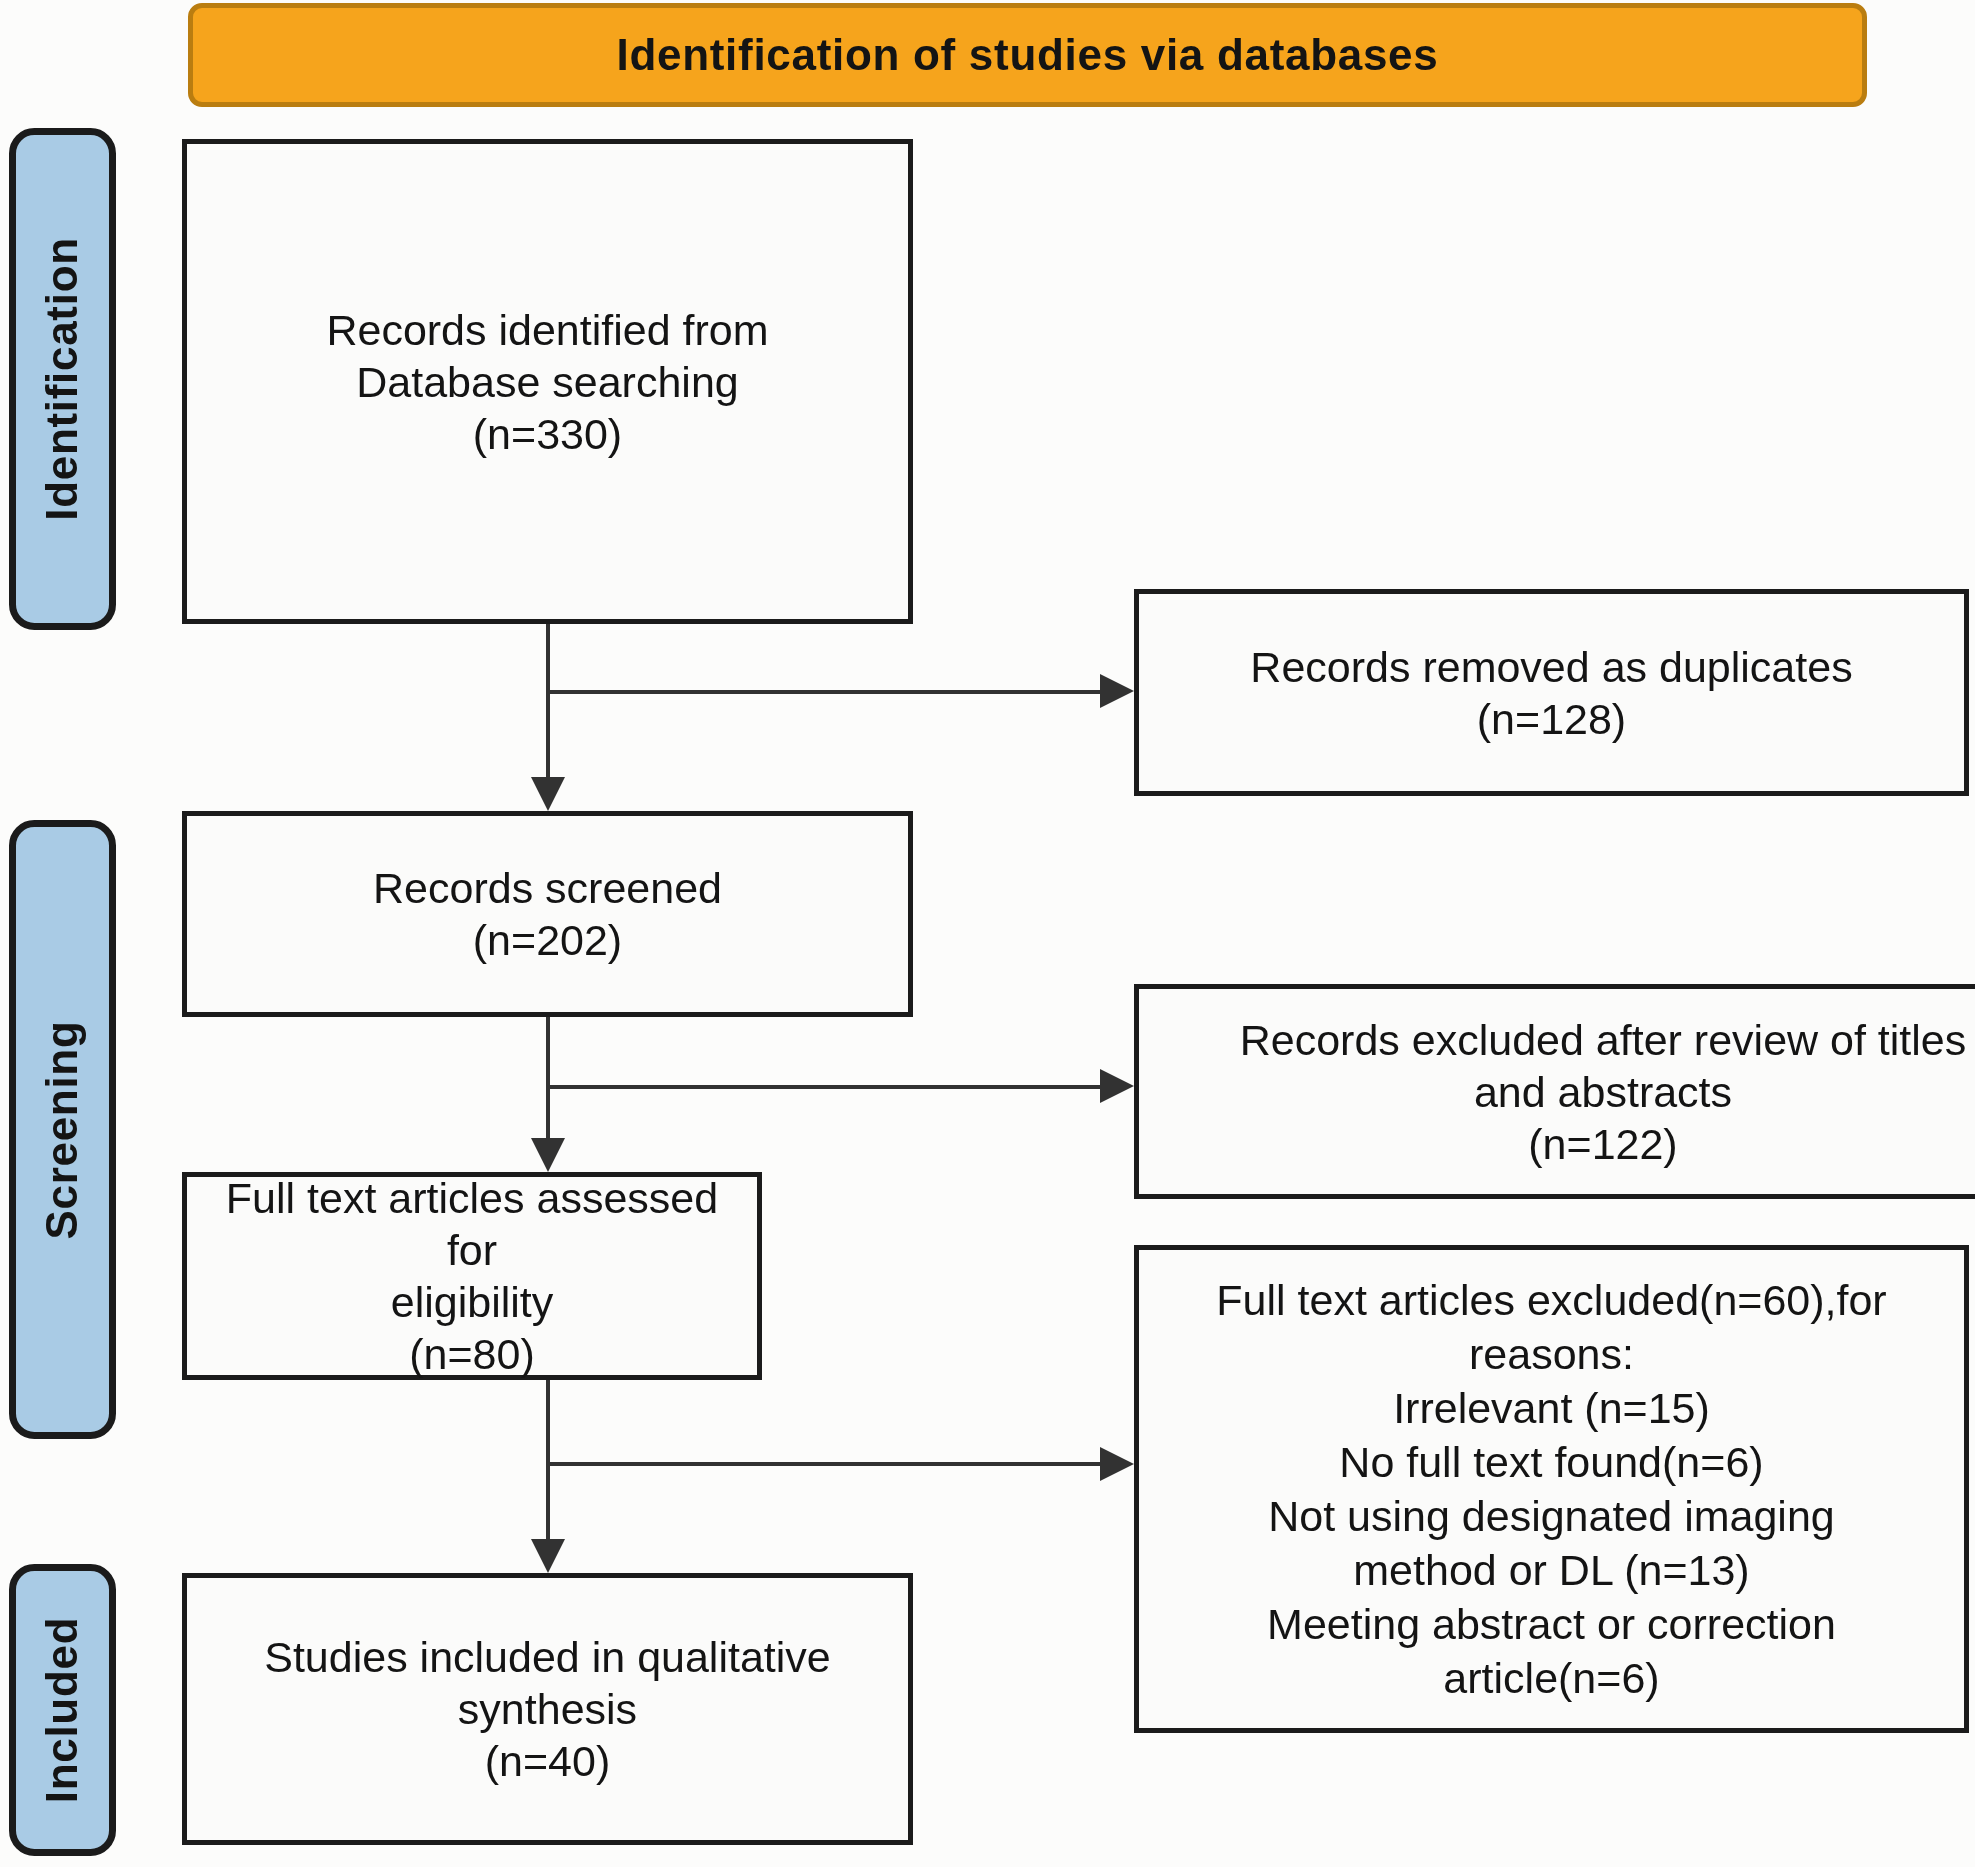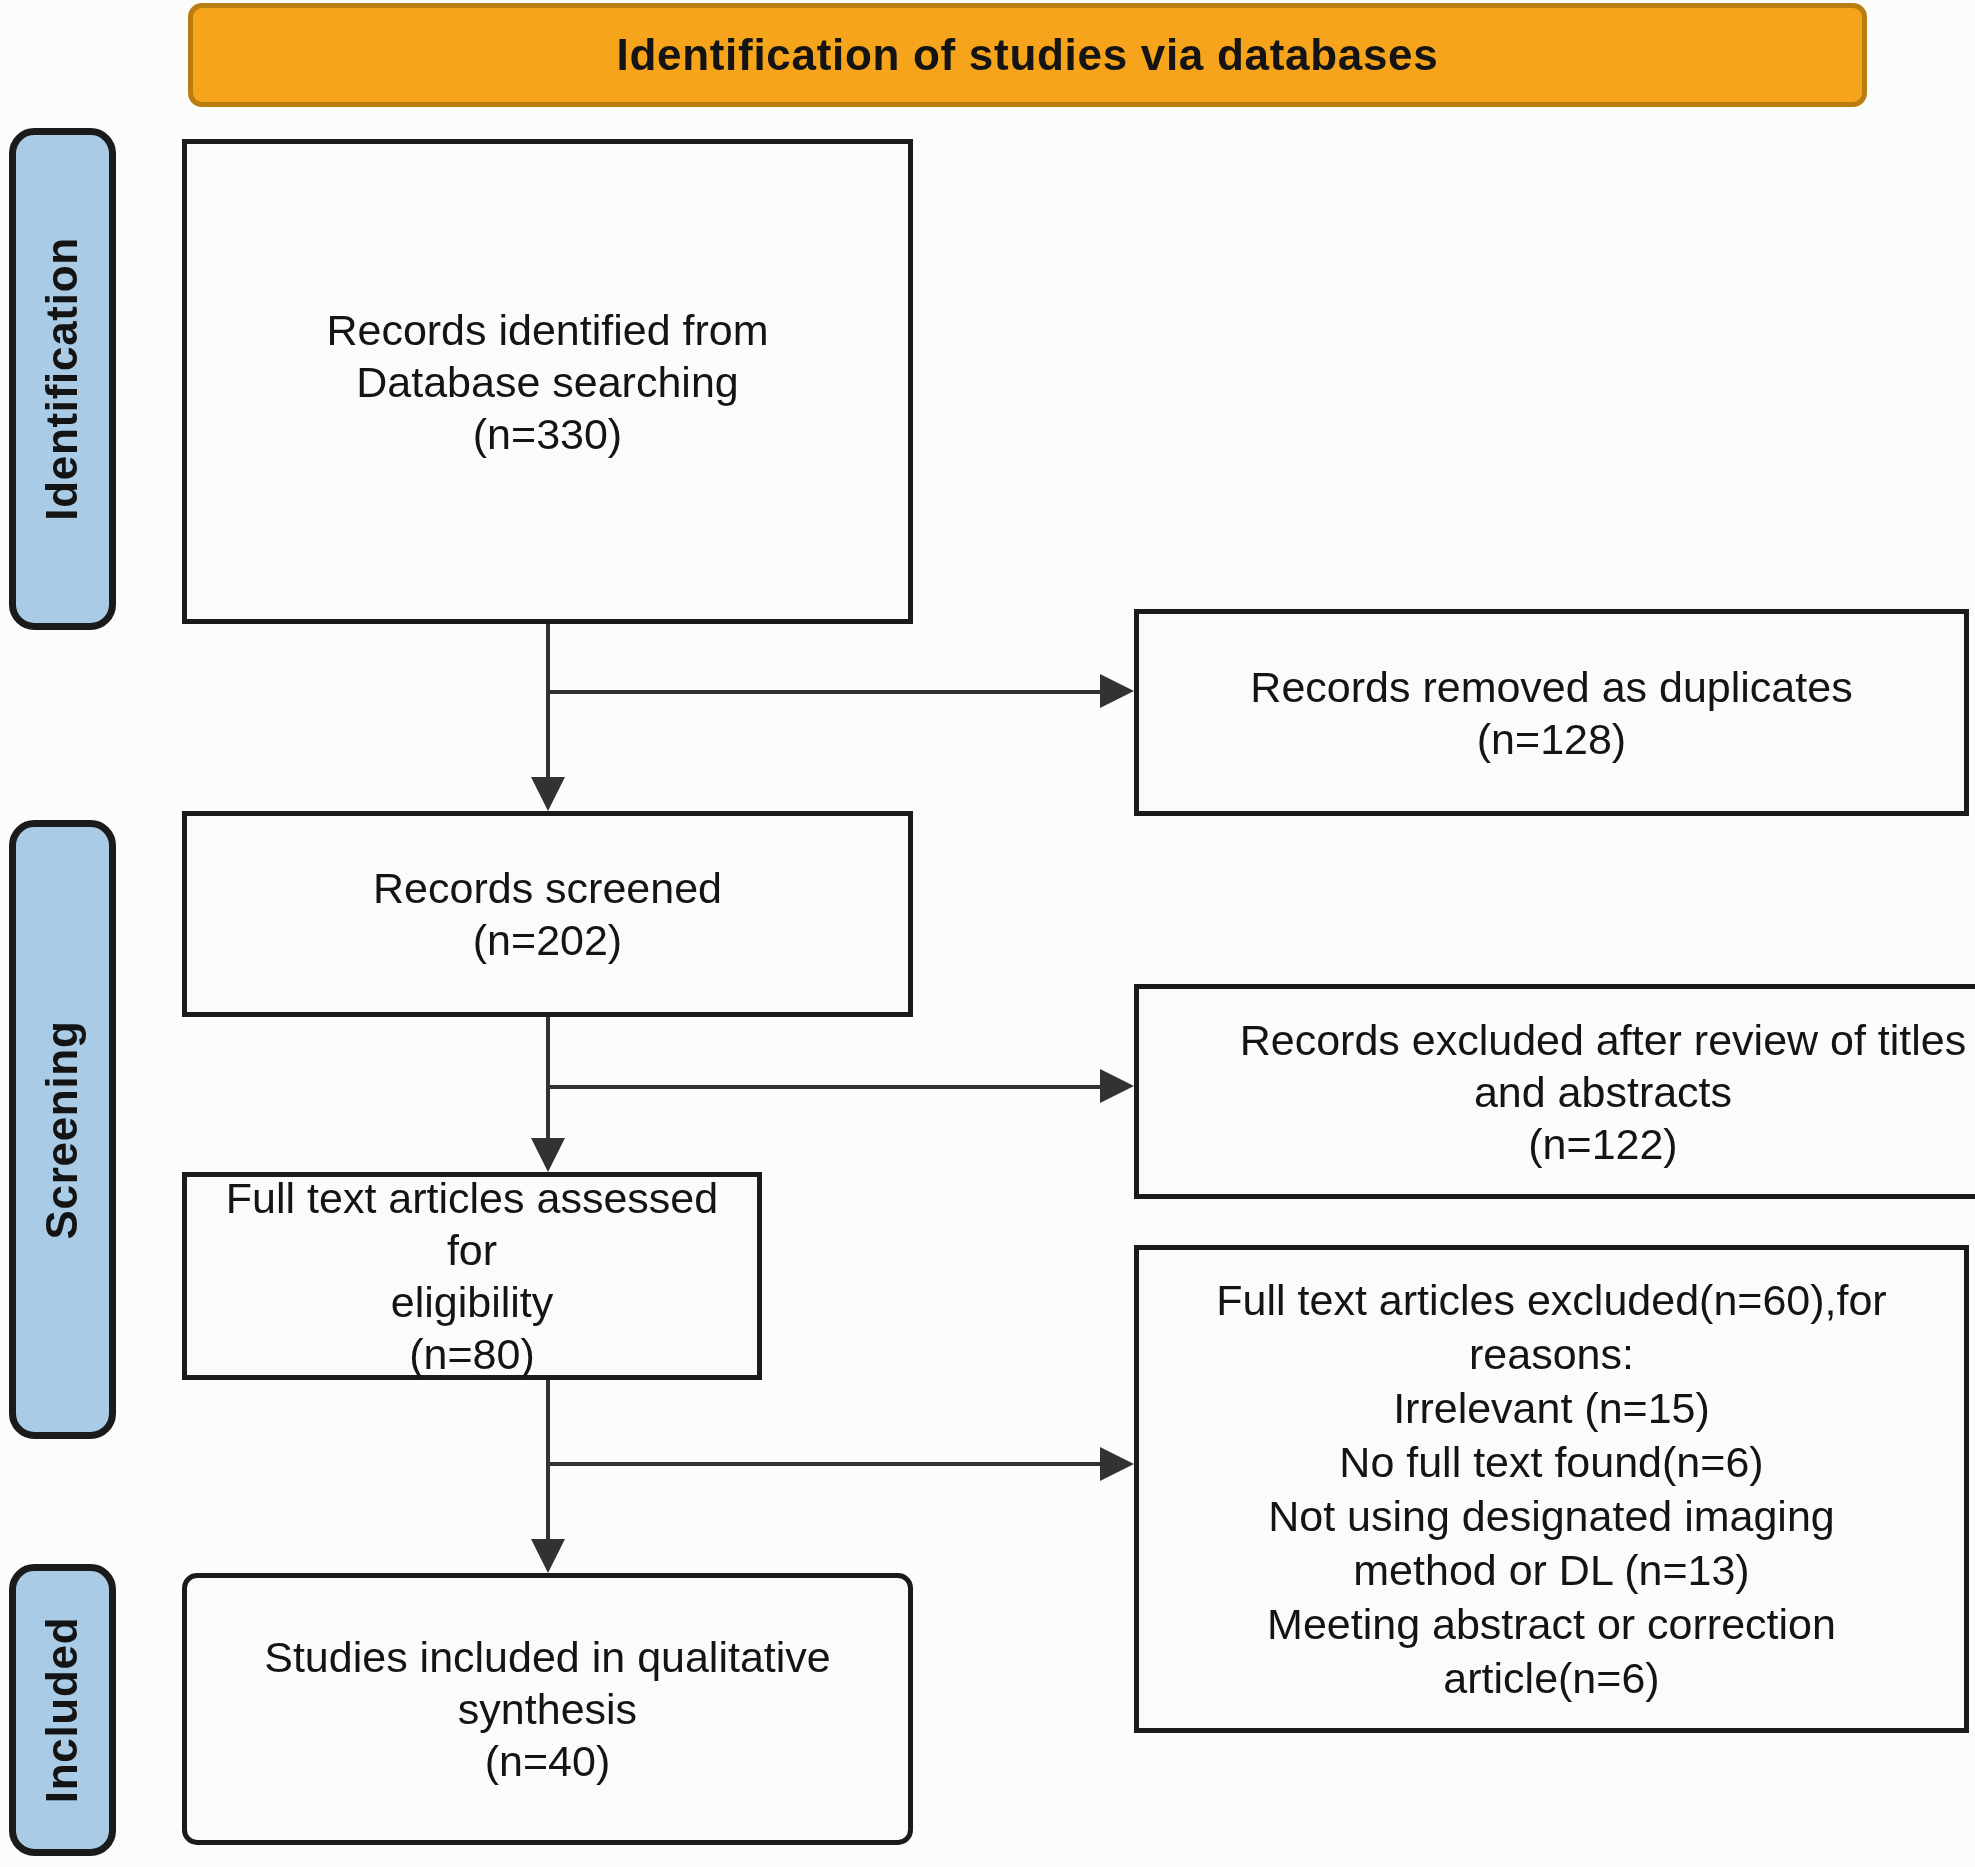--- a/index.html
+++ b/index.html
@@ -57,23 +57,23 @@
     display: flex; align-items: center; justify-content: center;
     text-align: center;
     white-space: pre-line;
     font-size: 43px;
     line-height: 52px;
     padding: 7px 17px;
   }
   #box-records-identified { left: 182px; top: 139px;  width: 731px; height: 485px; }
   #box-records-screened   { left: 182px; top: 811px; width: 731px; height: 206px; }
   #box-fulltext-assessed  { left: 182px; top: 1172px; width: 580px; height: 208px; }
-  #box-studies-included   { left: 182px; top: 1573px; width: 731px; height: 272px; border-radius: 15px; }
+  #box-studies-included   { left: 182px; top: 1573px; width: 731px; height: 272px; }
 
-  #box-excluded-duplicates    { left: 1134px; top: 589px;  width: 835px; height: 207px; margin-top: 20px; }
+  #box-excluded-duplicates    { left: 1134px; top: 589px;  width: 835px; height: 207px; }
   #box-excluded-titleabstract { left: 1134px; top: 984px; width: 938px; height: 215px; }
   #box-excluded-fulltext      { left: 1134px; top: 1245px; width: 835px; height: 488px; line-height: 54px; }
 
   .vline { position: absolute; width: 3.5px; background: var(--arrow, #323232); }
   .hline { position: absolute; height: 3.5px; background: var(--arrow, #323232); }
   .head-down {
     position: absolute; width: 0; height: 0;
     border-left: 17px solid transparent;
     border-right: 17px solid transparent;
     border-top: 34px solid var(--arrow, #323232);

